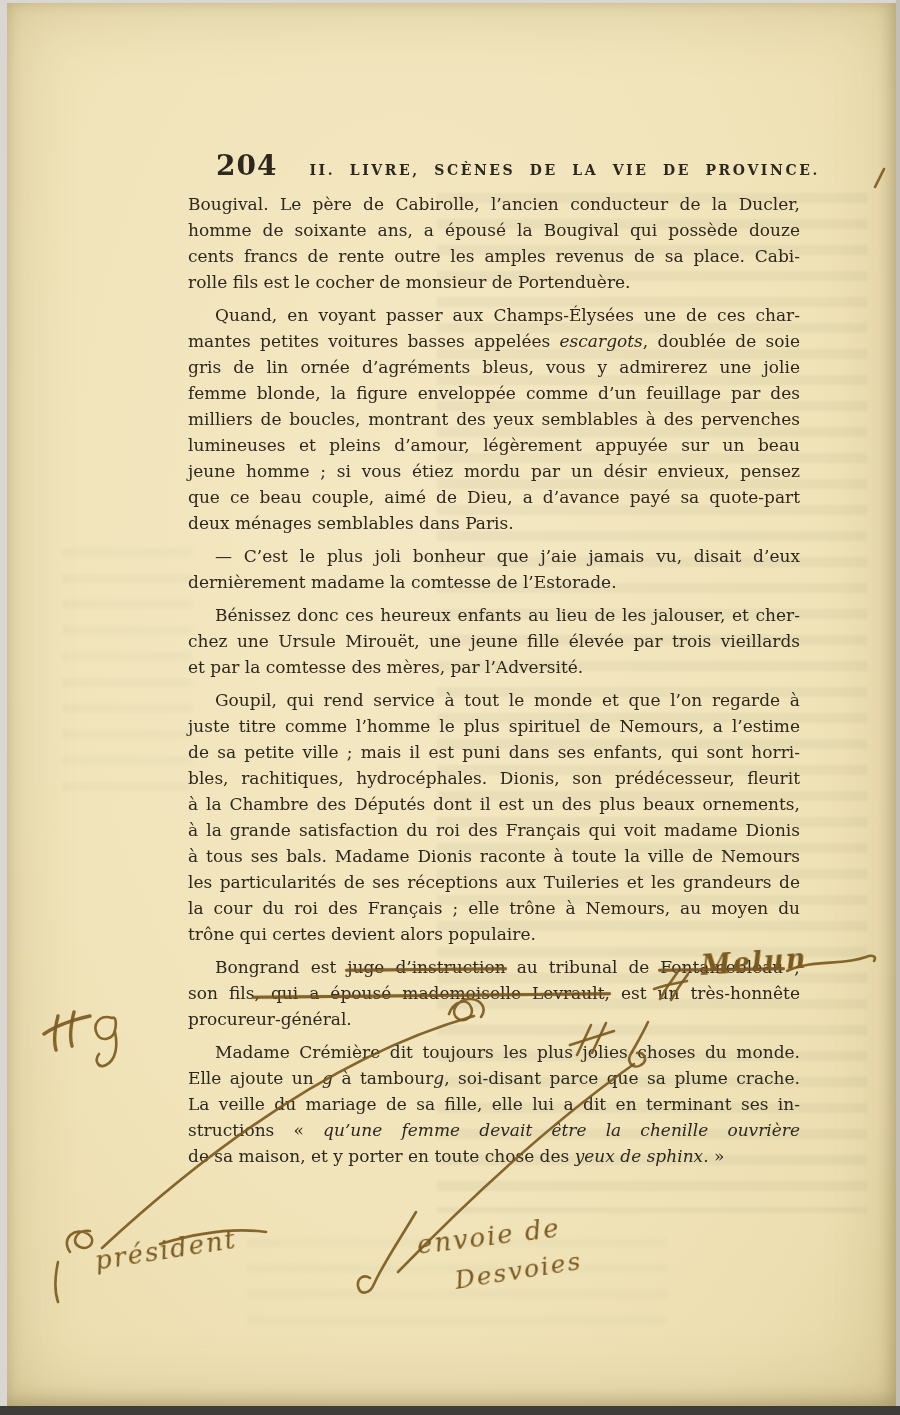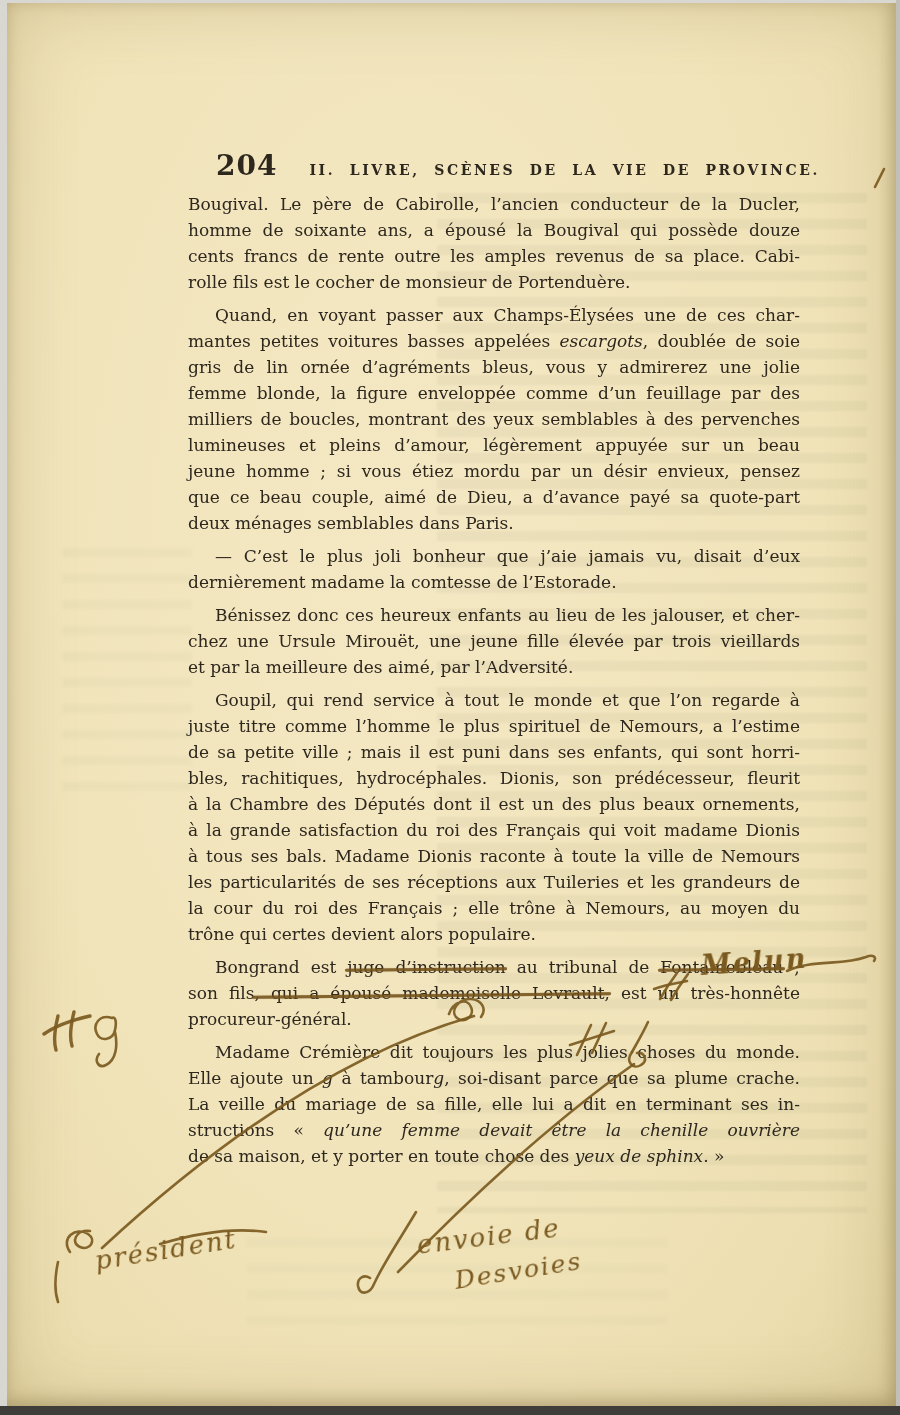--- a/index.html
+++ b/index.html
@@ -98,21 +98,21 @@
           <div class="line"><span>que ce beau couple, aimé de Dieu, a d’avance payé sa quote-part</span></div>
           <div class="line last"><span>deux ménages semblables dans Paris.</span></div>
         </div>
         <div class="para ind">
           <div class="line"><span>— C’est le plus joli bonheur que j’aie jamais vu, disait d’eux</span></div>
           <div class="line last"><span>dernièrement madame la comtesse de l’Estorade.</span></div>
         </div>
         <div class="para ind">
           <div class="line"><span>Bénissez donc ces heureux enfants au lieu de les jalouser, et cher-</span></div>
           <div class="line"><span>chez une Ursule Mirouët, une jeune fille élevée par trois vieillards</span></div>
-          <div class="line last"><span>et par la meilleure des aimé, par l’Adversité.</span></div>
+          <div class="line last"><span>et par la comtesse des mères, par l’Adversité.</span></div>
         </div>
         <div class="para ind">
           <div class="line"><span>Goupil, qui rend service à tout le monde et que l’on regarde à</span></div>
           <div class="line"><span>juste titre comme l’homme le plus spirituel de Nemours, a l’estime</span></div>
           <div class="line"><span>de sa petite ville ; mais il est puni dans ses enfants, qui sont horri-</span></div>
           <div class="line"><span>bles, rachitiques, hydrocéphales. Dionis, son prédécesseur, fleurit</span></div>
           <div class="line"><span>à la Chambre des Députés dont il est un des plus beaux ornements,</span></div>
           <div class="line"><span>à la grande satisfaction du roi des Français qui voit madame Dionis</span></div>
           <div class="line"><span>à tous ses bals. Madame Dionis raconte à toute la ville de Nemours</span></div>
           <div class="line"><span>les particularités de ses réceptions aux Tuileries et les grandeurs de</span></div>

